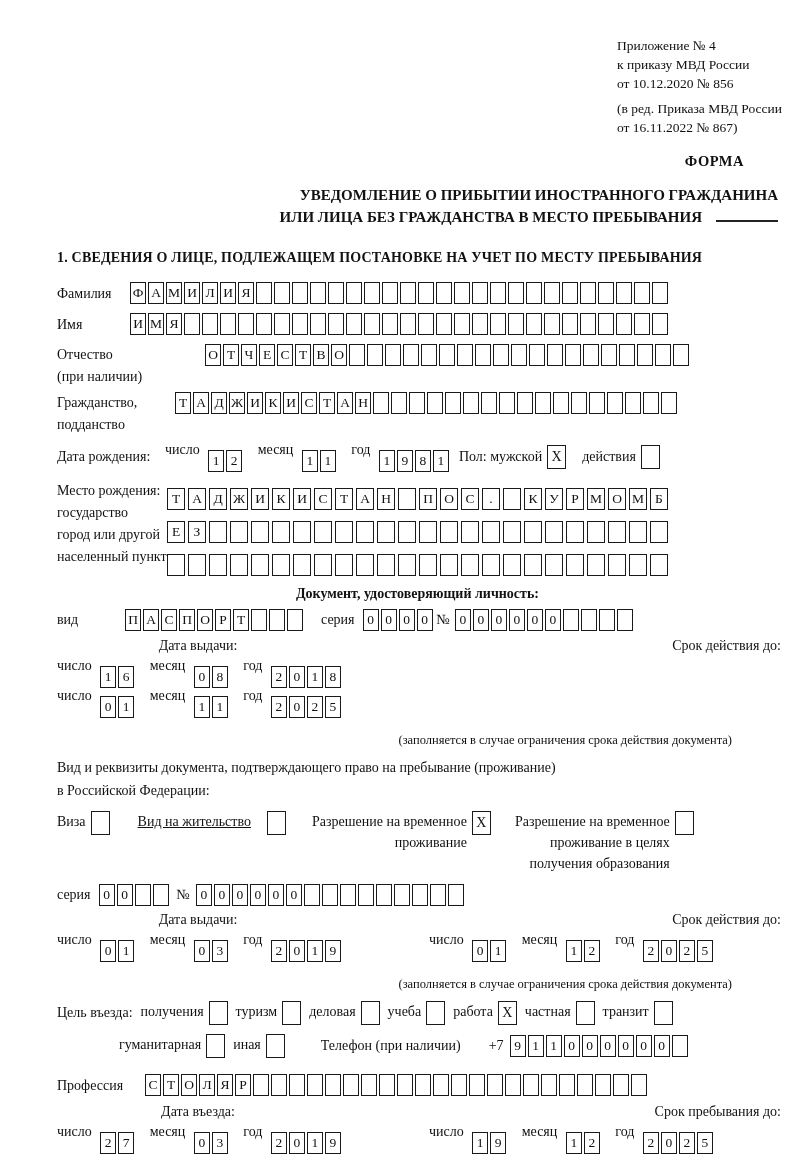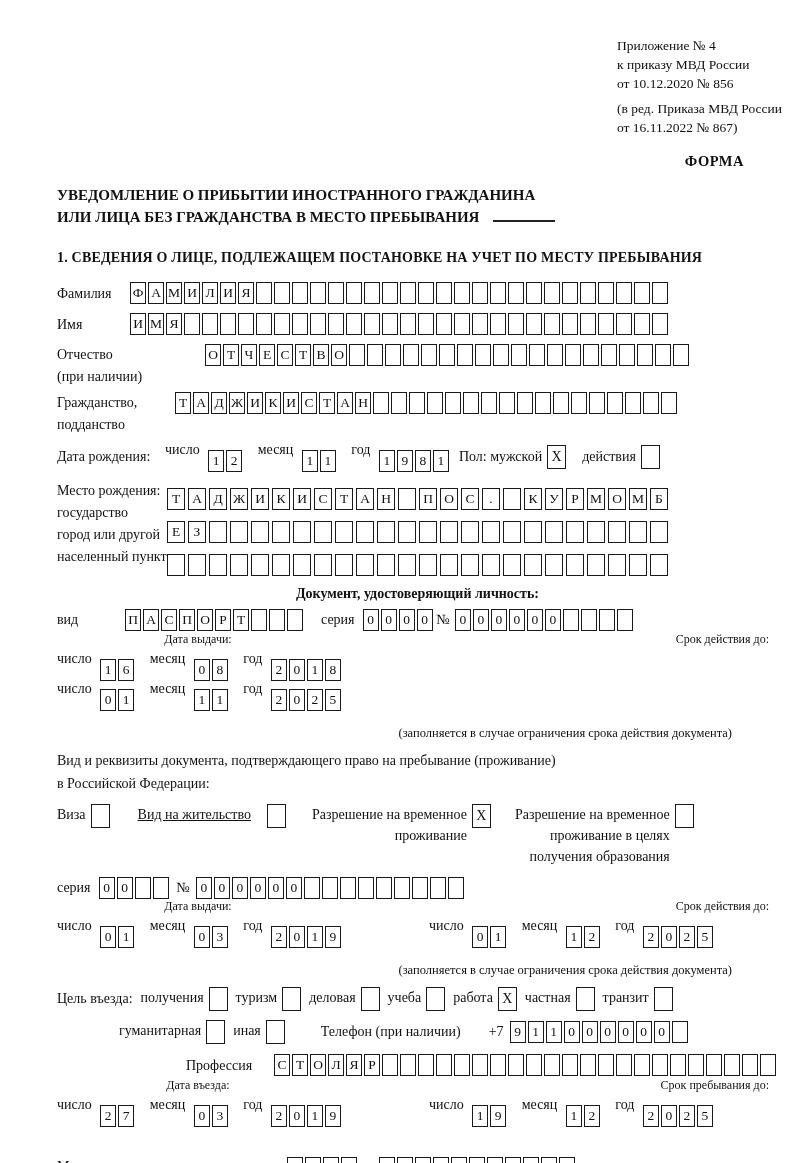--- a/index.html
+++ b/index.html
@@ -11,21 +11,21 @@
     font-size:14px;
     overflow:hidden;
   }
   .page { padding:36px 22px 10px 57px; }
 
   
   .hdr { margin-left:560px; width:200px; line-height:19px; font-size:13.5px; }
   .hdr .amend { margin-top:6px; }
   .forma { text-align:right; padding-right:34px; font-weight:bold; font-size:14.5px; margin-top:16px; letter-spacing:0.5px; }
 
-  .title { text-align:left; font-weight:bold; font-size:15px; line-height:22px; margin-top:14px; }
+  .title { text-align:right; font-weight:bold; font-size:15px; line-height:22px; margin-top:14px; }
   .blankline { display:inline-block; width:62px; border-bottom:2px solid #222; height:12px; margin-left:14px; }
 
   .sect { font-weight:bold; font-size:14px; margin-top:22px; letter-spacing:0.2px; }
 
   
   .frow { display:flex; align-items:flex-start; margin-top:7px; }
   .lblcol { flex:none; line-height:22px; }
   .lbl { line-height:24px; white-space:nowrap; }
   .sub { line-height:22px; }
 
@@ -51,21 +51,21 @@
   .gap16 { display:inline-block; width:16px; }
   .gap28 { display:inline-block; width:28px; }
 
   .dgroup { white-space:nowrap; }
   .dgroup .dlbl { margin:0 5px 0 10px; }
   .dgroup .dlbl:first-child { margin-left:0; }
 
   .twocol { display:flex; margin-top:8px; }
   .twocol .c1 { flex:none; width:372px; }
   .twocol .c2 { flex:none; }
-  .dates-head { display:flex; font-size:12px; }
+  .dates-head { display:flex; margin-top:6px; font-size:14px;gap:12px; }
   .dates-head .h1 { flex:none; width:372px; text-align:center; padding-right:90px; }
   .dates-head .h2 { flex:none; width:340px; text-align:right; }
   .note { font-size:12.5px; text-align:right; padding-right:46px; margin-top:15px; }
 
   .permit-row { display:flex; align-items:flex-start; margin-top:9px; }
   .permit-item { display:flex; align-items:flex-start; margin-right:14px; }
   .permit-item .txt { text-align:right; line-height:21px; }
   .purpose-item { white-space:nowrap; margin-right:8px; }
   .center-b { text-align:center; font-weight:bold; margin-top:10px; font-size:14px; }
 </style>
@@ -265,21 +265,21 @@
   <div class="frow" style="margin-top:9px; align-items:center; padding-left:62px;">
     <span class="purpose-item"><span>гуманитарная</span><span class="chk"></span></span>
     <span class="purpose-item"><span>иная</span><span class="chk"></span></span>
     <span class="gap28"></span>
     <span>Телефон (при наличии)</span>
     <span class="gap28"></span>
     <span style="margin-right:6px;">+7</span>
     <span class="boxrow"><span class="cb">9</span><span class="cb">1</span><span class="cb">1</span><span class="cb">0</span><span class="cb">0</span><span class="cb">0</span><span class="cb">0</span><span class="cb">0</span><span class="cb">0</span><span class="cb"></span></span>
   </div>
 
-  <div class="frow" style="margin-top:10px;justify-content:flex-end;">
+  <div class="frow" style="margin-top:16px;">
     <div class="lbl" style="width:88px;">Профессия</div>
     <span class="boxrow"><span class="cb">С</span><span class="cb">Т</span><span class="cb">О</span><span class="cb">Л</span><span class="cb">Я</span><span class="cb">Р</span><span class="cb"></span><span class="cb"></span><span class="cb"></span><span class="cb"></span><span class="cb"></span><span class="cb"></span><span class="cb"></span><span class="cb"></span><span class="cb"></span><span class="cb"></span><span class="cb"></span><span class="cb"></span><span class="cb"></span><span class="cb"></span><span class="cb"></span><span class="cb"></span><span class="cb"></span><span class="cb"></span><span class="cb"></span><span class="cb"></span><span class="cb"></span><span class="cb"></span></span>
   </div>
 
   <div class="dates-head">
     <div class="h1">Дата въезда:</div>
     <div class="h2">Срок пребывания до:</div>
   </div>
   <div class="twocol" style="margin-top:4px;">
     <div class="c1 dgroup">

